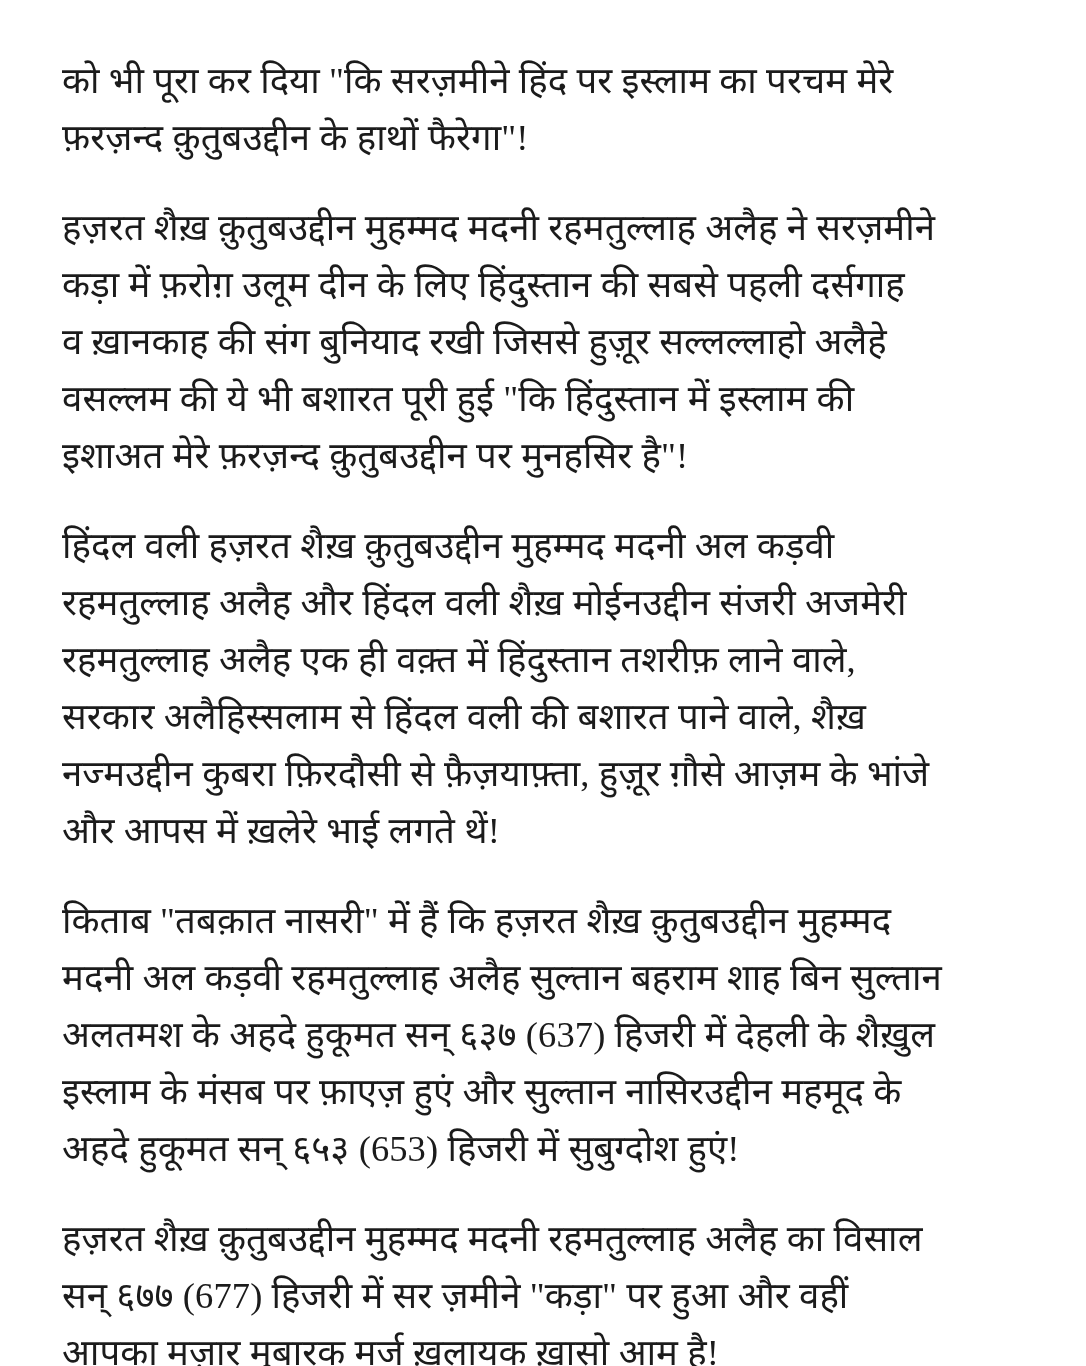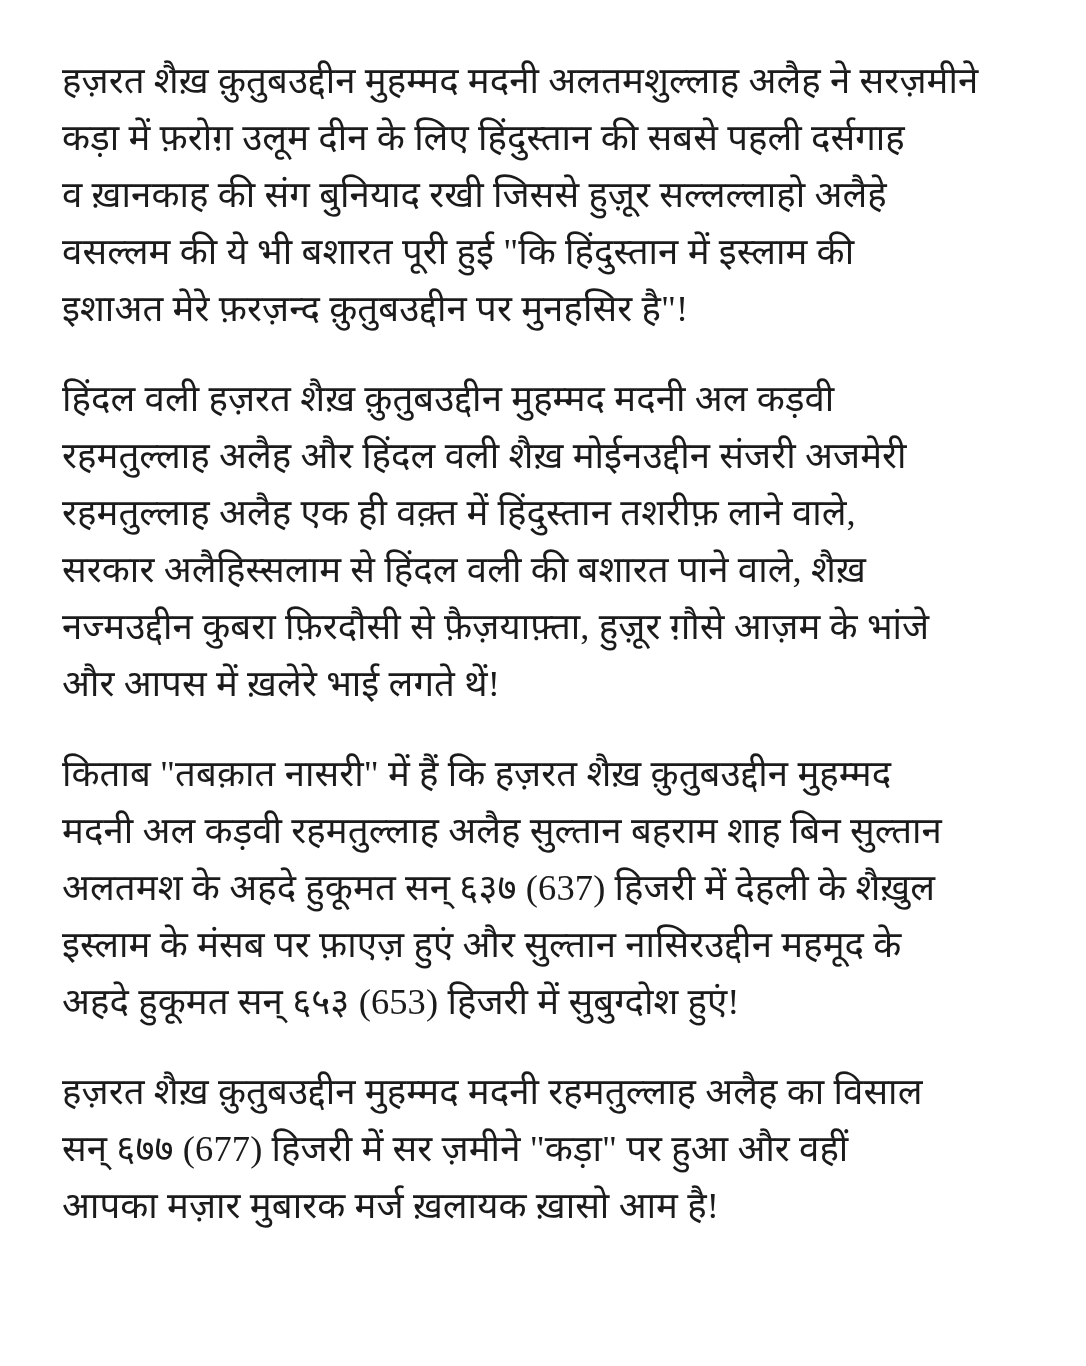--- a/index.html
+++ b/index.html
@@ -40,21 +40,23 @@
 
   .para:last-child {
     margin-bottom: 0;
   }
 </style>
 </head>
 <body>
 
 <div class="page">
   <div class="doc-body">
-    <p class="para">हज़रत शैख़ क़ुतुबउद्दीन मुहम्मद मदनी अलतमशुल्लाह अलैह ने सरज़मीने
+    <p class="para">को भी पूरा कर दिया "कि सरज़मीने हिंद पर इस्लाम का परचम मेरे
+फ़रज़न्द क़ुतुबउद्दीन के हाथों फैरेगा"!</p>
+    <p class="para">हज़रत शैख़ क़ुतुबउद्दीन मुहम्मद मदनी रहमतुल्लाह अलैह ने सरज़मीने
 कड़ा में फ़रोग़ उलूम दीन के लिए हिंदुस्तान की सबसे पहली दर्सगाह
 व ख़ानकाह की संग बुनियाद रखी जिससे हुज़ूर सल्लल्लाहो अलैहे
 वसल्लम की ये भी बशारत पूरी हुई "कि हिंदुस्तान में इस्लाम की
 इशाअत मेरे फ़रज़न्द क़ुतुबउद्दीन पर मुनहसिर है"!</p>
     <p class="para">हिंदल वली हज़रत शैख़ क़ुतुबउद्दीन मुहम्मद मदनी अल कड़वी
 रहमतुल्लाह अलैह और हिंदल वली शैख़ मोईनउद्दीन संजरी अजमेरी
 रहमतुल्लाह अलैह एक ही वक़्त में हिंदुस्तान तशरीफ़ लाने वाले,
 सरकार अलैहिस्सलाम से हिंदल वली की बशारत पाने वाले, शैख़
 नज्मउद्दीन कुबरा फ़िरदौसी से फ़ैज़याफ़्ता, हुज़ूर ग़ौसे आज़म के भांजे
 और आपस में ख़लेरे भाई लगते थें!</p>

